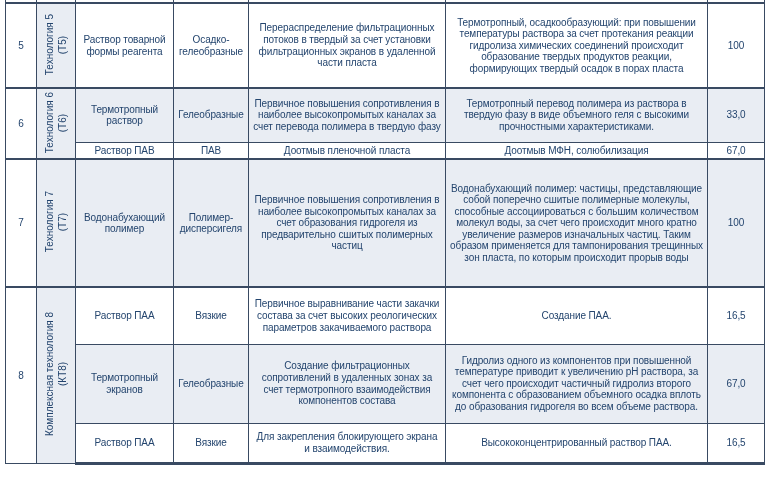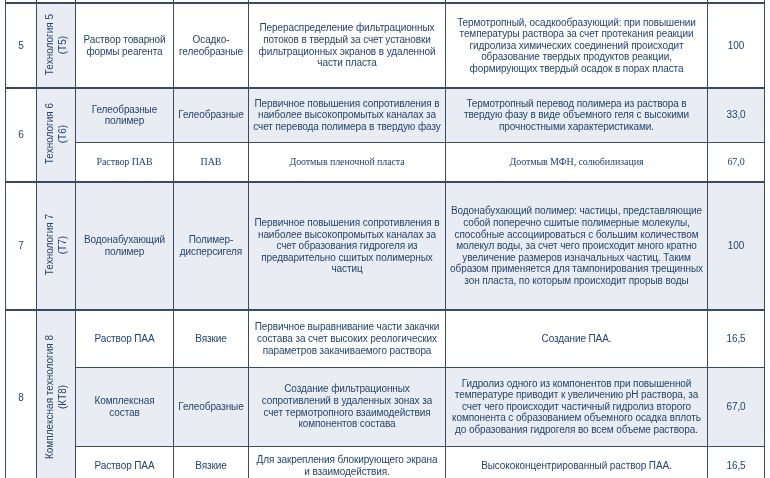--- a/index.html
+++ b/index.html
@@ -79,27 +79,27 @@
           <td class="col-tech" rowspan="1"><div class="rot"><span>Технология 5</span><br><span>(Т5)</span></div></td>
           <td class="col-reagent">Раствор товарной формы реагента</td>
           <td class="col-type">Осадко-гелеобразные</td>
           <td class="col-mechanism">Перераспределение фильтрационных потоков в твердый за счет установки фильтрационных экранов в удаленной части пласта</td>
           <td class="col-description">Термотропный, осадкообразующий: при повышении температуры раствора за счет протекания реакции гидролиза химических соединений происходит образование твердых продуктов реакции, формирующих твердый осадок в порах пласта</td>
           <td class="col-value">100</td>
         </tr>
         <tr class="block-start" style="height: 54px;">
           <td class="col-num" rowspan="2">6</td>
           <td class="col-tech" rowspan="2"><div class="rot"><span>Технология 6</span><br><span>(Т6)</span></div></td>
-          <td class="col-reagent shade">Гелеобразные полимер</td>
+          <td class="col-reagent shade">Термотропный раствор</td>
           <td class="col-type shade">Гелеобразные</td>
           <td class="col-mechanism shade">Первичное повышения сопротивления в наиболее высокопромытых каналах за счет перевода полимера в твердую фазу</td>
           <td class="col-description shade">Термотропный перевод полимера из раствора в твердую фазу в виде объемного геля с высокими прочностными характеристиками.</td>
           <td class="col-value shade">33,0</td>
         </tr>
-        <tr style="height: 40px; font-family: Liberation Serif, serif;">
+        <tr style="height: 17px;">
           <td class="col-reagent">Раствор ПАВ</td>
           <td class="col-type">ПАВ</td>
           <td class="col-mechanism">Доотмыв пленочной пласта</td>
           <td class="col-description">Доотмыв МФН, солюбилизация</td>
           <td class="col-value">67,0</td>
         </tr>
         <tr class="block-start" style="height: 128px;">
           <td class="col-num" rowspan="1">7</td>
           <td class="col-tech" rowspan="1"><div class="rot"><span>Технология 7</span><br><span>(Т7)</span></div></td>
           <td class="col-reagent shade">Водонабухающий полимер</td>
@@ -111,21 +111,21 @@
         <tr class="block-start" style="height: 57px;">
           <td class="col-num" rowspan="3">8</td>
           <td class="col-tech" rowspan="3"><div class="rot"><span>Комплексная технология 8</span><br><span>(КТ8)</span></div></td>
           <td class="col-reagent">Раствор ПАА</td>
           <td class="col-type">Вязкие</td>
           <td class="col-mechanism">Первичное выравнивание части закачки состава за счет высоких реологических параметров закачиваемого раствора</td>
           <td class="col-description">Создание ПАА.</td>
           <td class="col-value">16,5</td>
         </tr>
         <tr style="height: 79px;">
-          <td class="col-reagent shade">Комплексная состав</td>
+          <td class="col-reagent shade">Термотропный экранов</td>
           <td class="col-type shade">Гелеобразные</td>
           <td class="col-mechanism shade">Создание фильтрационных сопротивлений в удаленных зонах за счет термотропного взаимодействия компонентов состава</td>
           <td class="col-description shade">Гидролиз одного из компонентов при повышенной температуре приводит к увеличению pH раствора, за счет чего происходит частичный гидролиз второго компонента с образованием объемного осадка вплоть до образования гидрогеля во всем объеме раствора.</td>
           <td class="col-value shade">67,0</td>
         </tr>
         <tr style="height: 40px;">
           <td class="col-reagent">Раствор ПАА</td>
           <td class="col-type">Вязкие</td>
           <td class="col-mechanism">Для закрепления блокирующего экрана и взаимодействия.</td>
           <td class="col-description">Высококонцентрированный раствор ПАА.</td>

